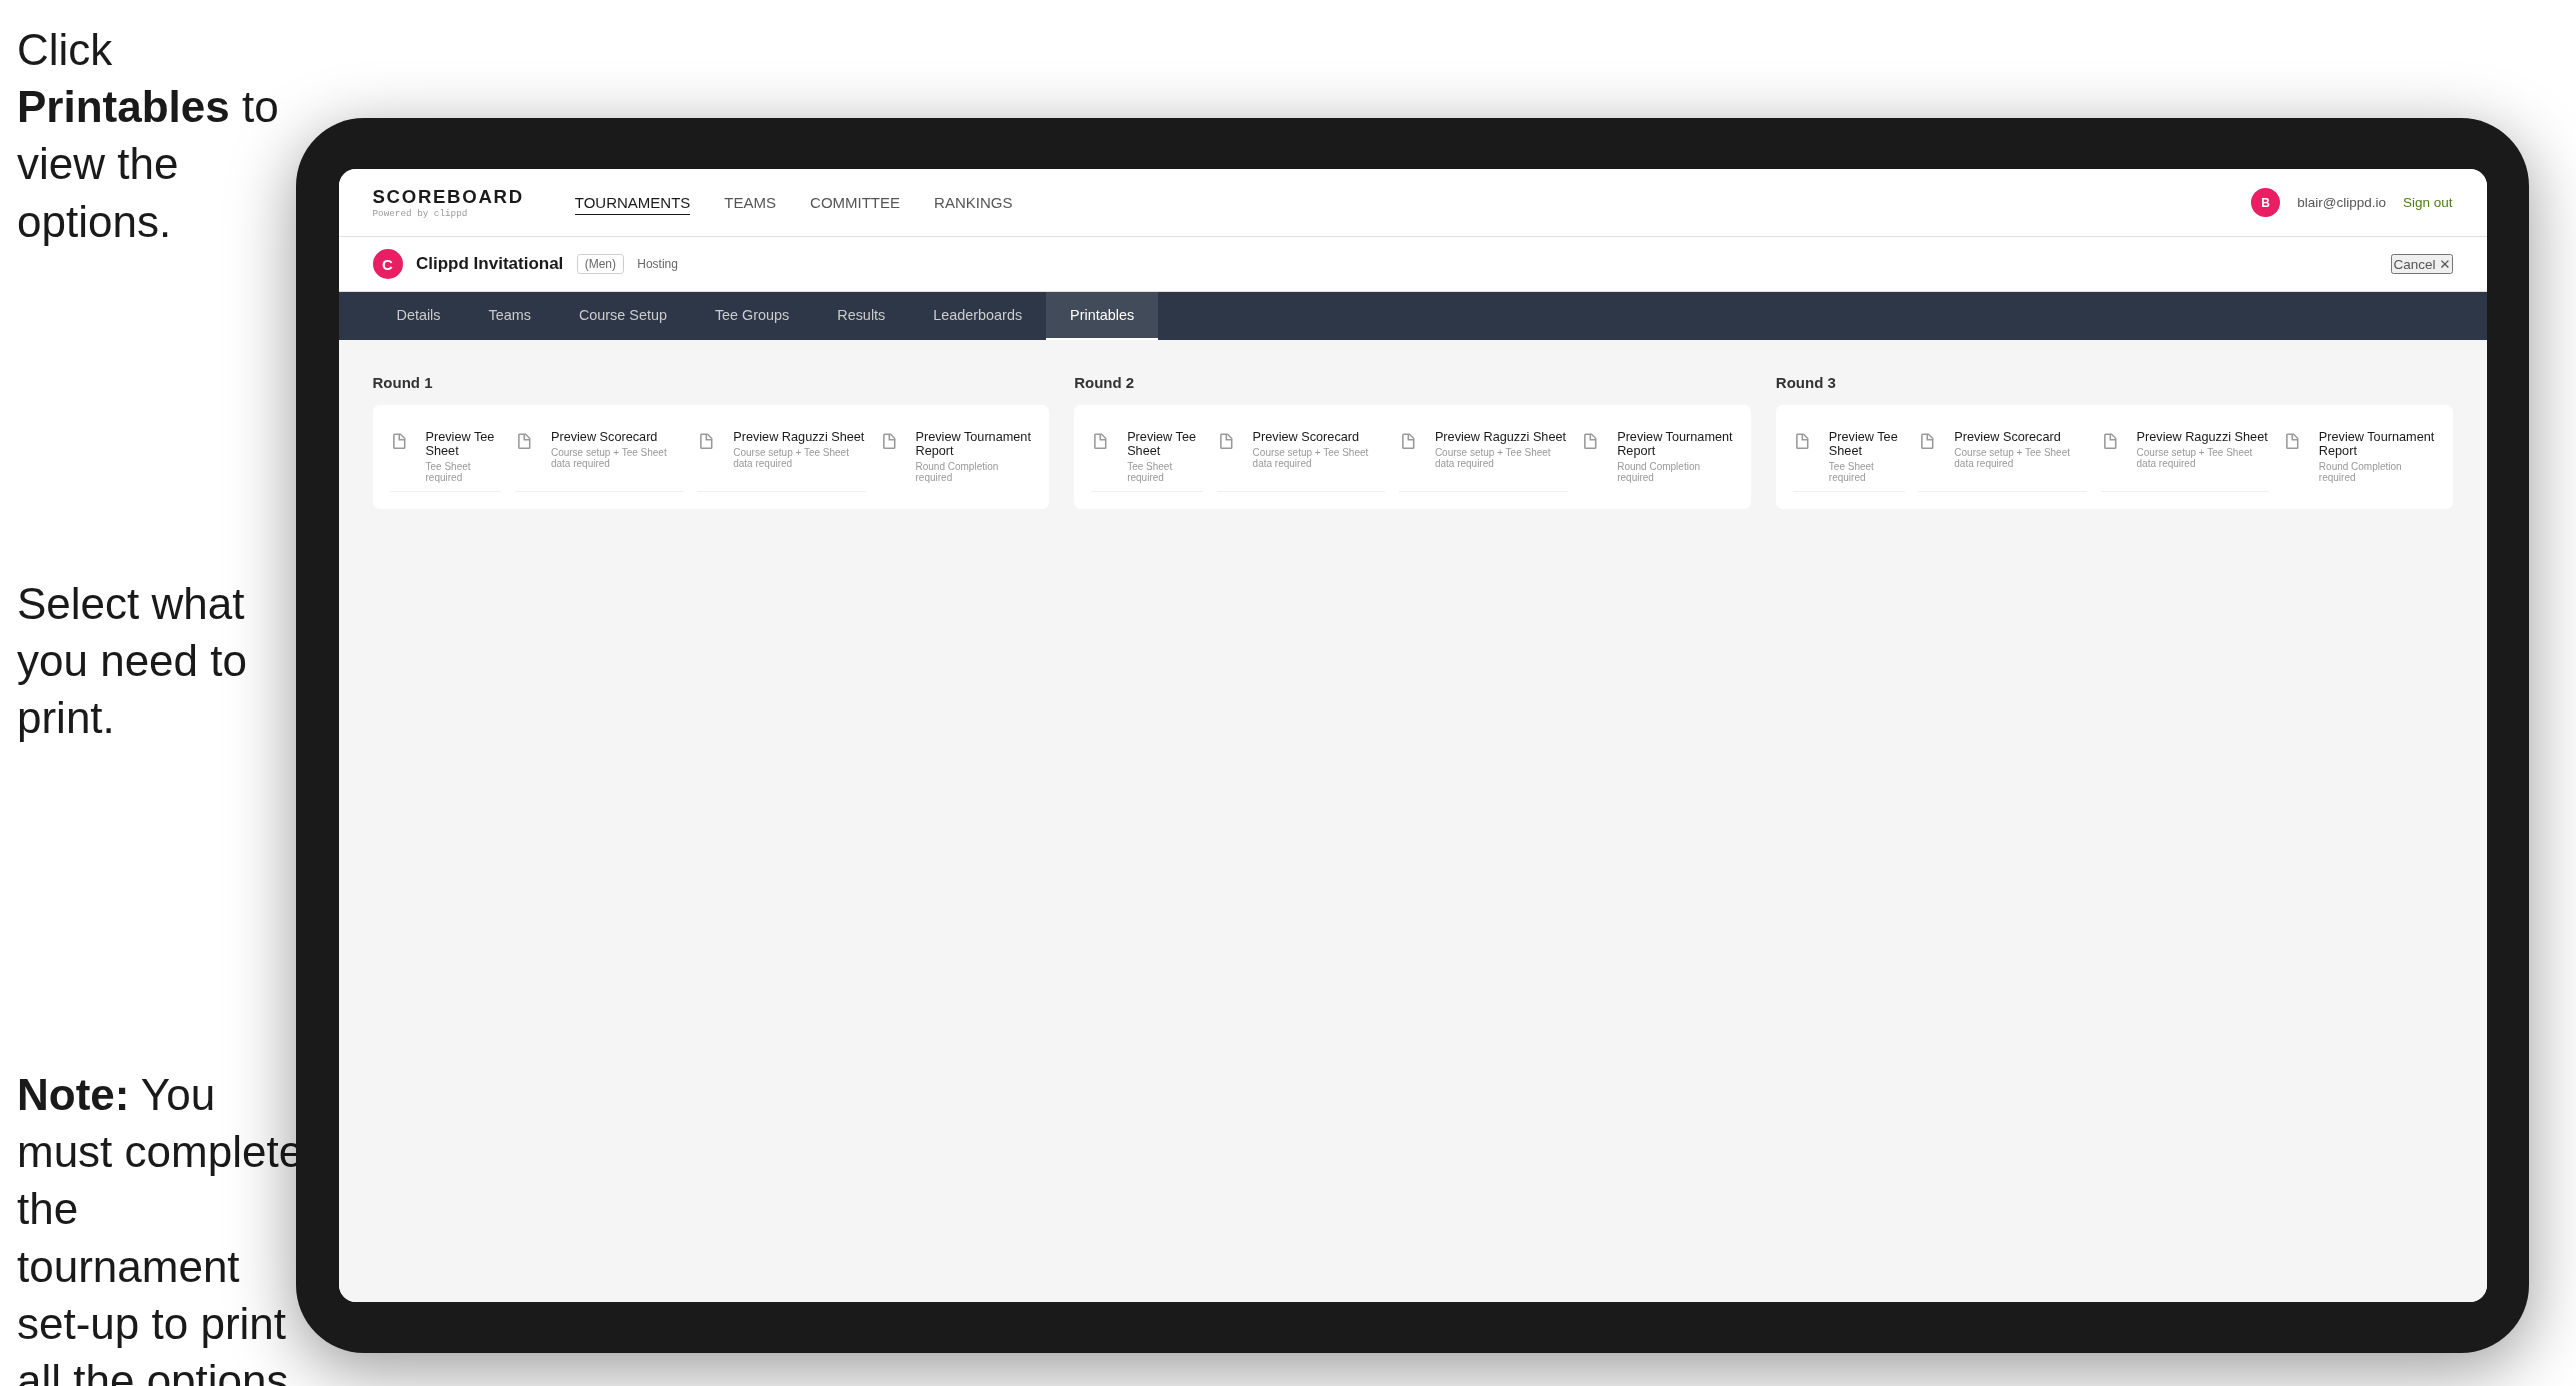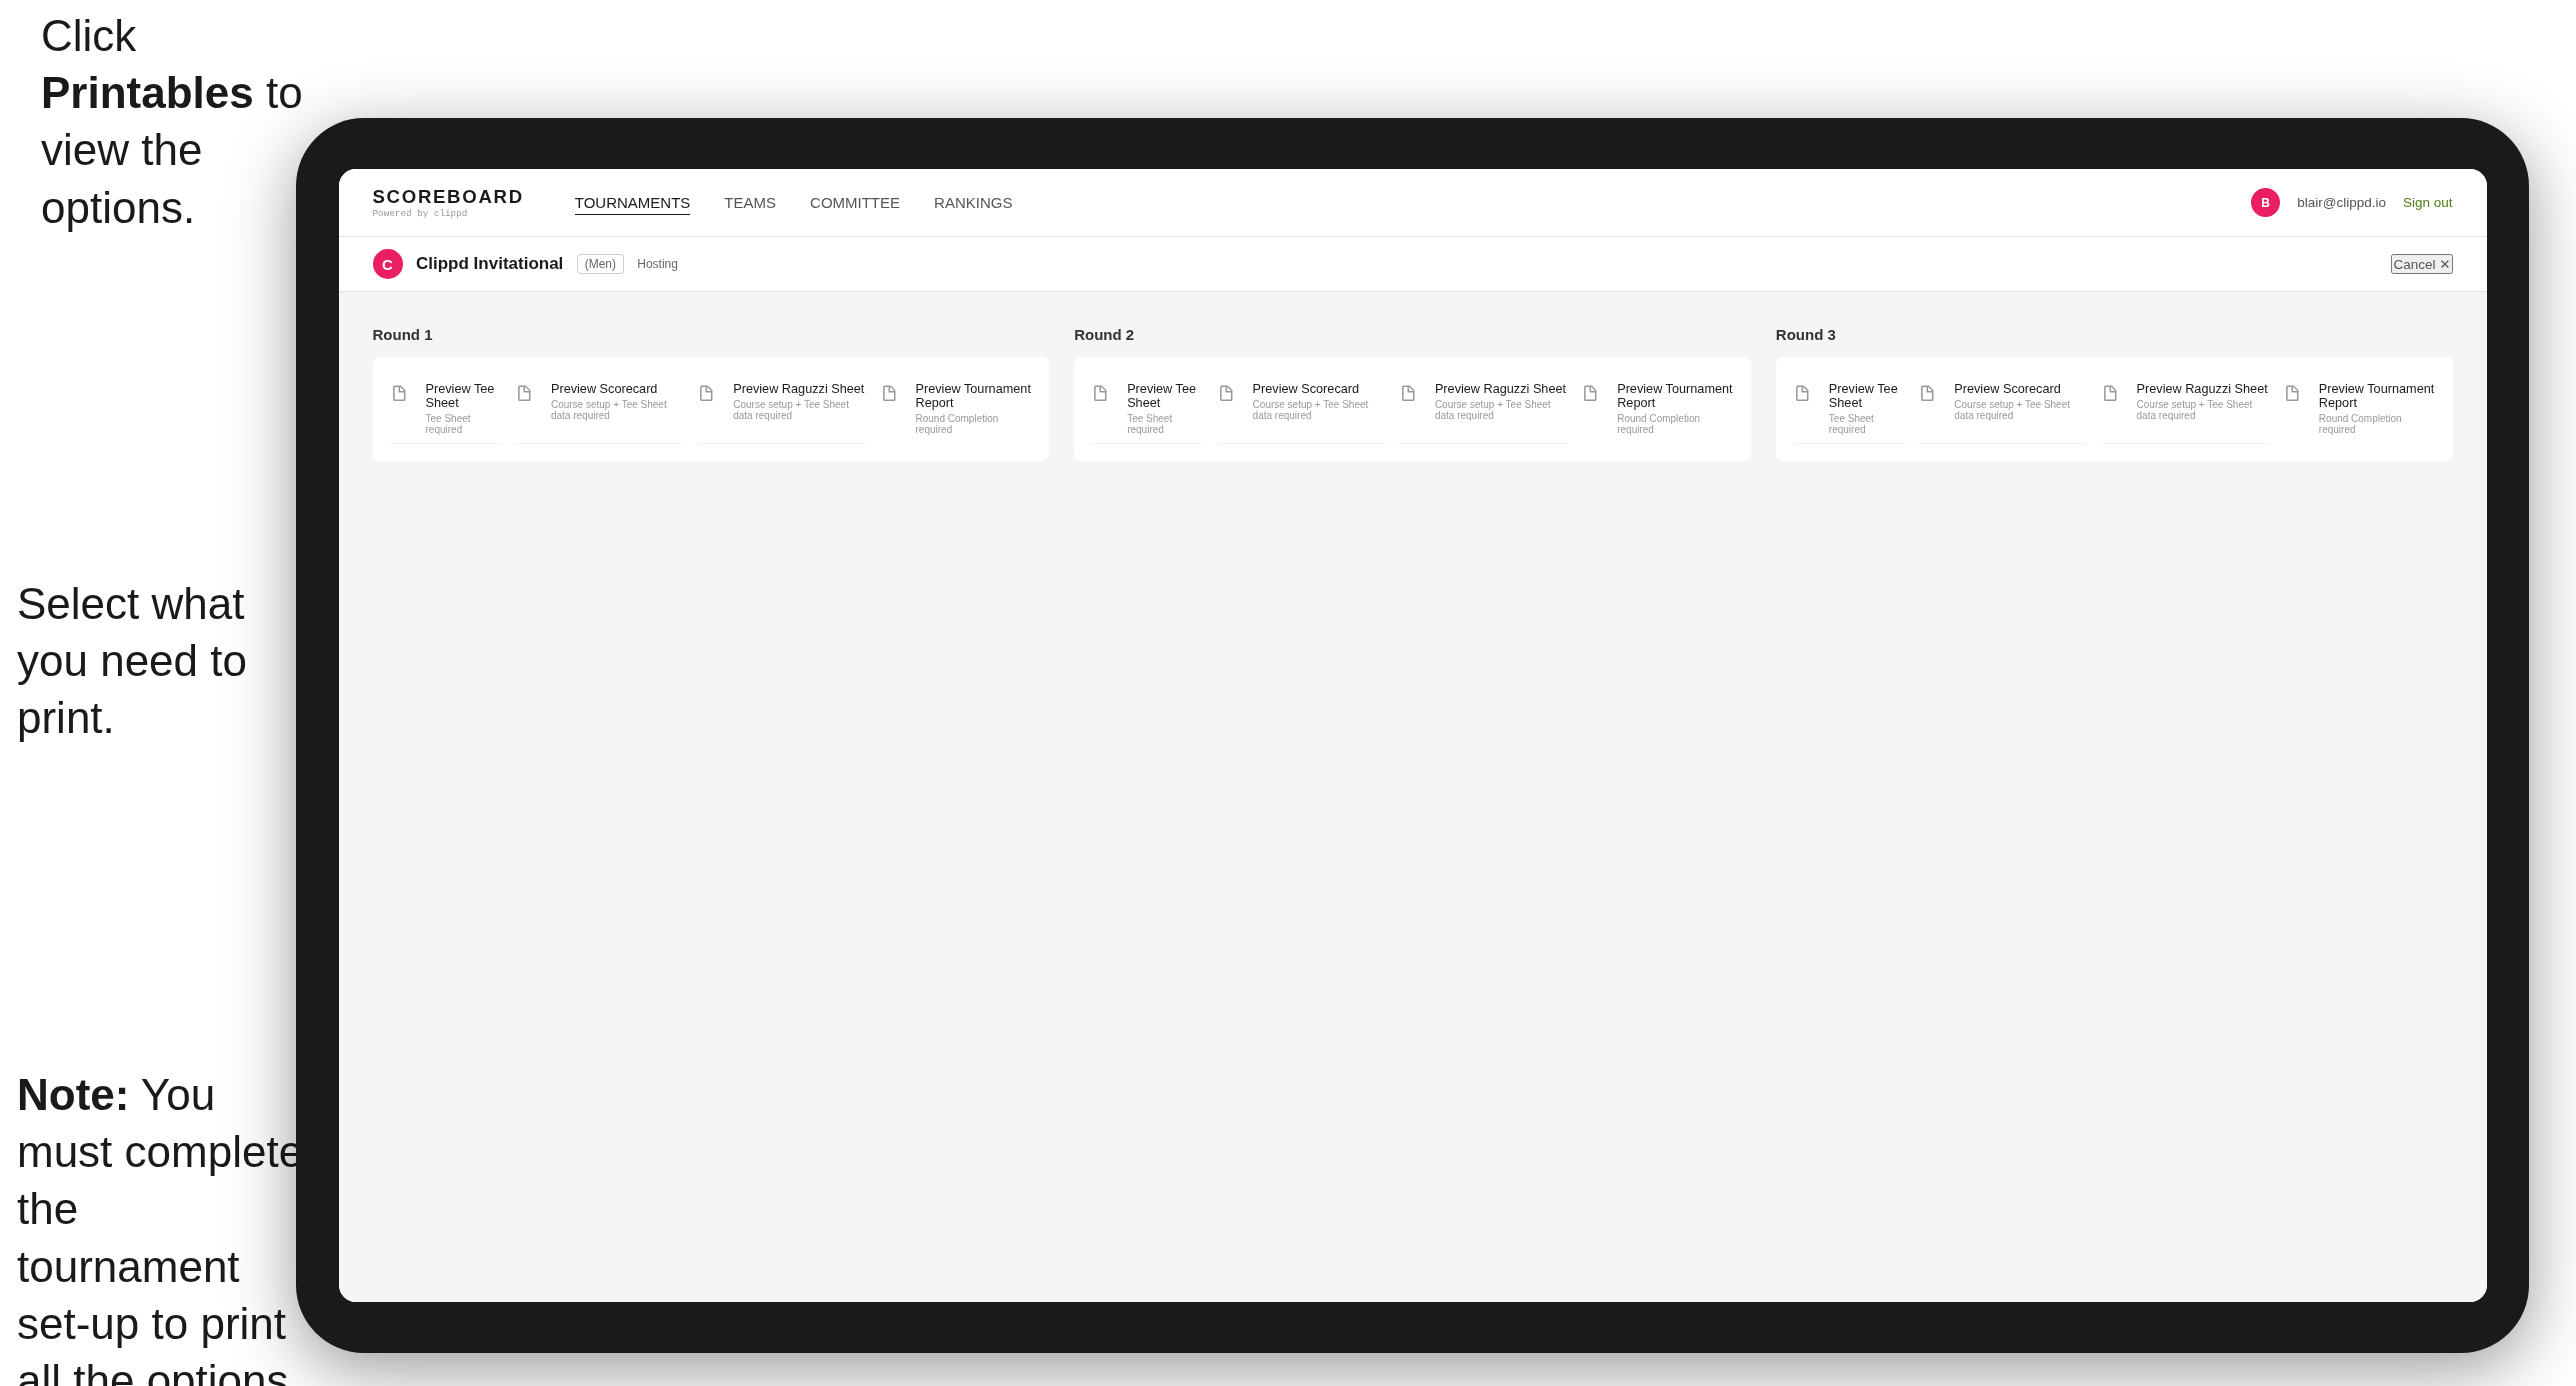--- a/index.html
+++ b/index.html
@@ -8,27 +8,26 @@
       font-family: -apple-system, BlinkMacSystemFont, 'Segoe UI', Arial, sans-serif;
       width: 2576px;
       height: 1386px;
       position: relative;
       overflow: hidden;
     }
 
     
     .annotation-top {
       position: absolute;
-      top: 7px;
+      top: 21px;
       left: 17px;
       font-size: 44px;
       line-height: 1.3;
       color: #1a1a1a;
       width: 288px;
-      margin-left: 24px;
     }
     .annotation-top strong { font-weight: 700; }
 
     .annotation-middle {
       position: absolute;
       top: 575px;
       left: 17px;
       font-size: 44px;
       line-height: 1.3;
       color: #1a1a1a;
@@ -390,20 +389,29 @@
         <div class="tournament-logo">
           <span>C</span>
         </div>
         <span class="tournament-name">Clippd Invitational</span>
         <span class="tournament-badge">(Men)</span>
         <span class="hosting-badge">Hosting</span>
       </div>
       <button class="cancel-btn">Cancel ✕</button>
     </div>
 
+    <div class="tab-bar">
+      <div class="tab-item">Details</div>
+      <div class="tab-item">Teams</div>
+      <div class="tab-item">Course Setup</div>
+      <div class="tab-item">Tee Groups</div>
+      <div class="tab-item">Results</div>
+      <div class="tab-item">Leaderboards</div>
+      <div class="tab-item active">Printables</div>
+    </div>
 
     <div class="main-content">
       <div class="rounds-grid" id="rounds-grid">
 
       <div class="round-column">
             <div class="round-title">Round 1</div>
             <div class="round-card">
               <div class="print-item">
                 <div class="print-icon"><svg viewBox="0 0 24 24" xmlns="http://www.w3.org/2000/svg">
       <path d="M14 2H6a2 2 0 0 0-2 2v16a2 2 0 0 0 2 2h12a2 2 0 0 0 2-2V8l-6-6zm-1 1.5L18.5 9H13V3.5zM6 20V4h5v7h7v9H6z"></path>

